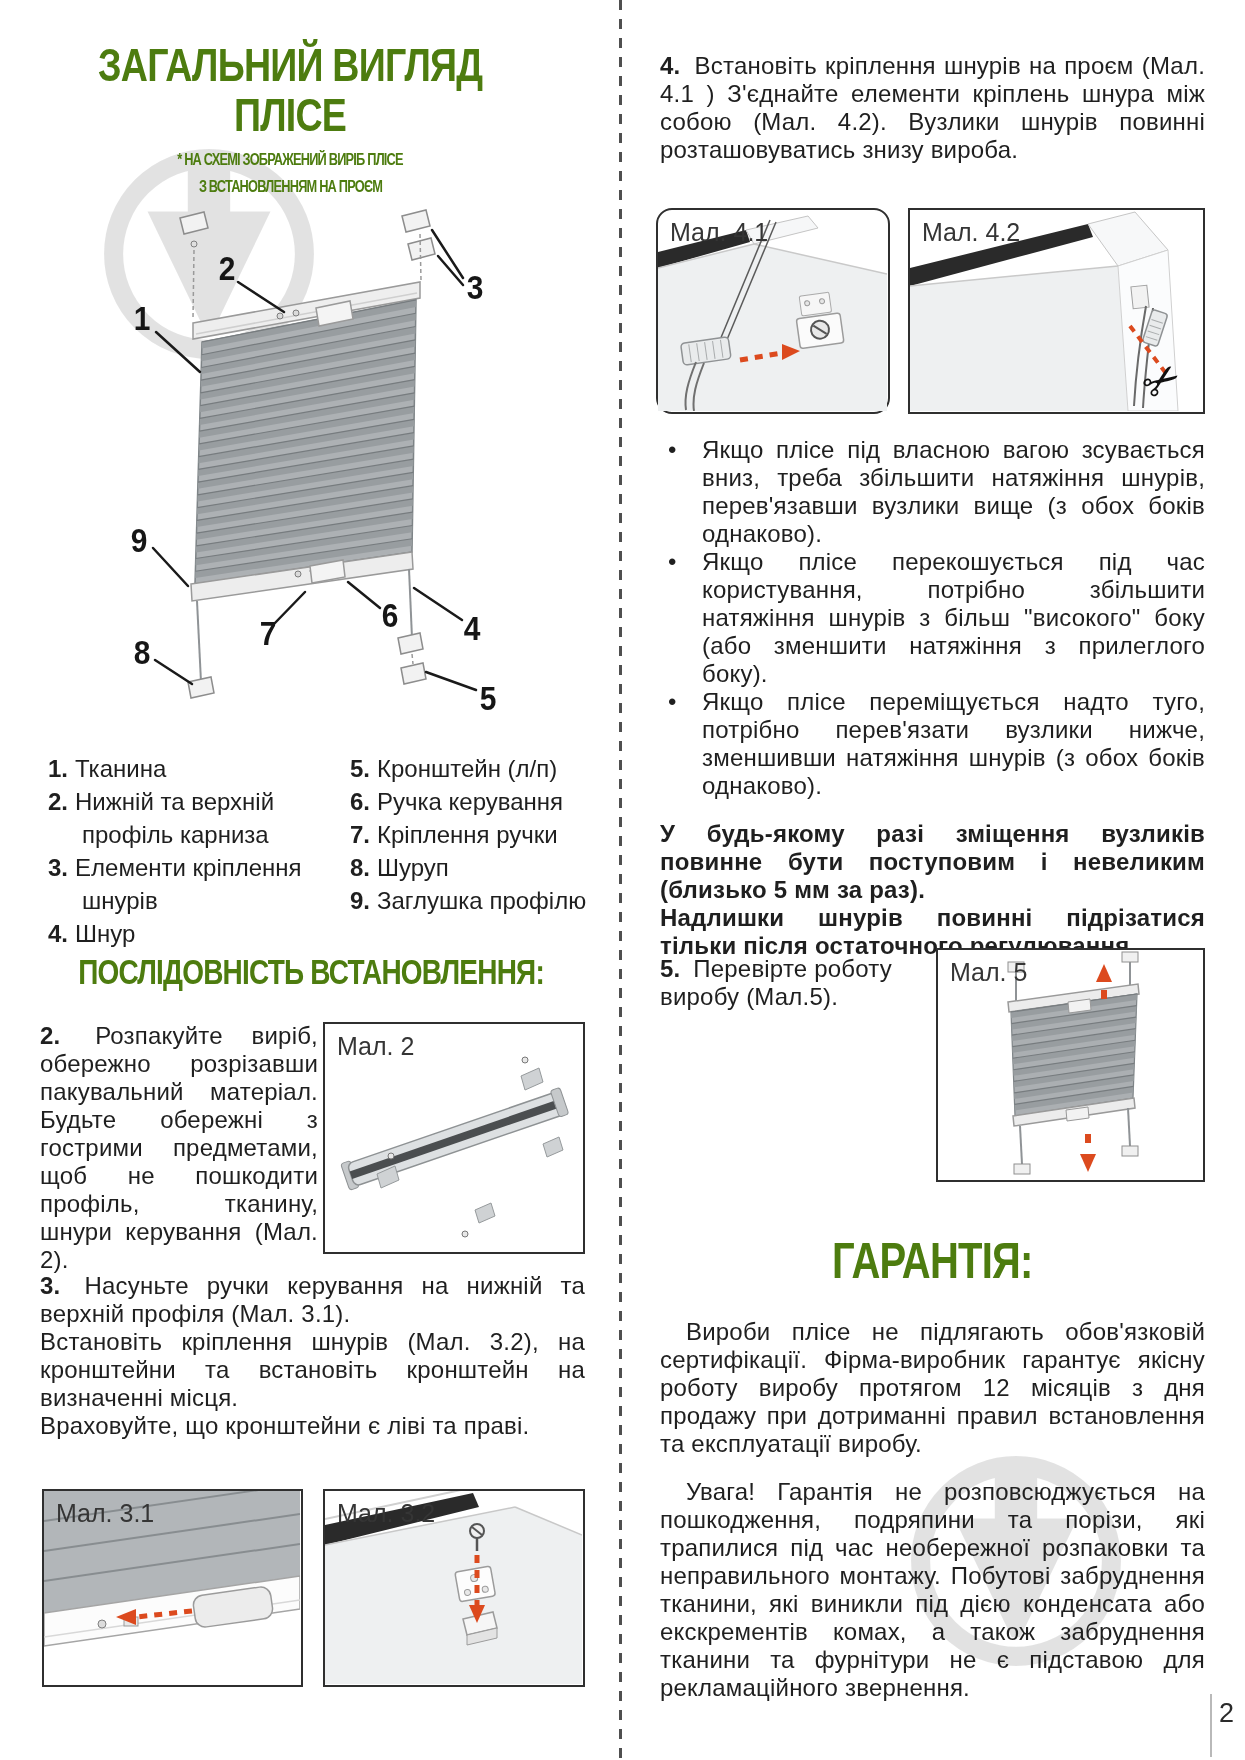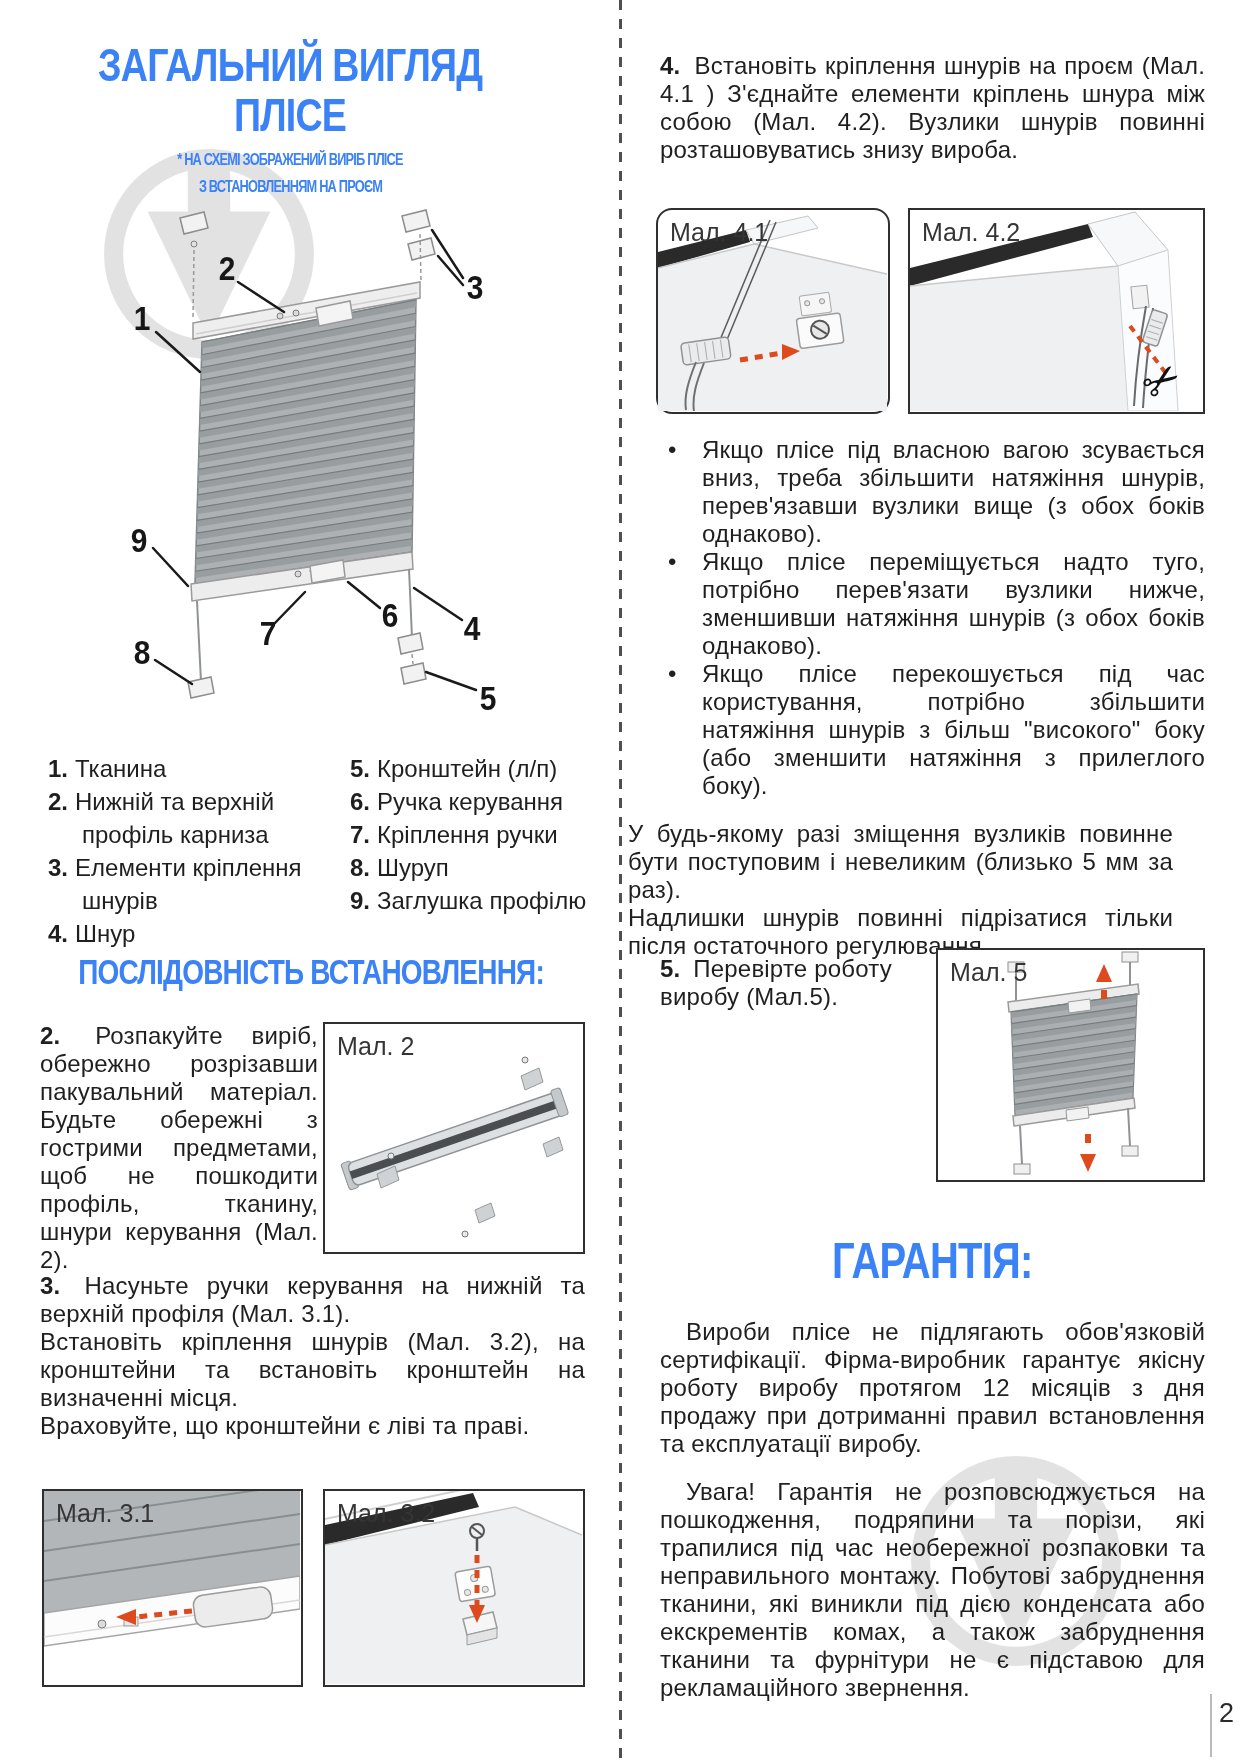--- a/index.html
+++ b/index.html
@@ -3,21 +3,21 @@
 <meta charset="utf-8">
 <style>
   html,body{margin:0;padding:0;background:#9a9a9a;}
   .page{position:relative;width:1245px;height:1760px;background:#ffffff;overflow:hidden;
         font-family:"Liberation Sans",sans-serif;color:#1f1f1f;margin:0 auto;}
   
   .body-text{font-size:24px;line-height:28px;letter-spacing:.2px;}
   .just{text-align:justify;}
   .stepnum{font-weight:bold;margin-right:6px;}
   .cond{display:inline-block;transform:scaleX(.8);transform-origin:50% 50%;letter-spacing:-1px;white-space:nowrap;}
-  .heading{font-weight:bold;color:#3b82f6;text-align:center;position:absolute;}
+  .heading{font-weight:bold;color:#4d7c0f;text-align:center;position:absolute;}
   
   #title{left:15px;top:40px;width:550px;font-size:47px;line-height:50px;}
   #subtitle{left:15px;top:146px;width:550px;font-size:16px;line-height:27px;}
   #diagram-wrap{position:absolute;left:60px;top:190px;width:460px;height:540px;}
   .callout{position:absolute;font-weight:bold;font-size:34px;color:#161616;
            transform:translate(-50%,-50%) scaleX(.88);}
   #co1{left:142px;top:318px}#co2{left:227px;top:268px}#co3{left:475px;top:287px}
   #co4{left:472px;top:628px}#co5{left:488px;top:698px}#co6{left:390px;top:615px}
   #co7{left:268px;top:633px}#co8{left:142px;top:652px}#co9{left:139px;top:540px}
   #legend-left{position:absolute;left:48px;top:752px;width:280px;}
@@ -25,21 +25,21 @@
   .leg-item{font-size:24px;line-height:33px;padding-left:34px;text-indent:-34px;}
   .leg-num{font-weight:bold;margin-right:7px;}
   #section-title{left:20px;top:952px;width:545px;font-size:35px;}
   #step2-text{position:absolute;left:40px;top:1022px;width:278px;}
   #step3-text{position:absolute;left:40px;top:1272px;width:545px;}
   
   #step4-text{position:absolute;left:660px;top:52px;width:545px;}
   #bullet-list{position:absolute;left:660px;top:436px;width:545px;margin:0;padding:0;list-style:none;}
   #bullet-list li{position:relative;padding-left:42px;margin:0;}
   #bullet-list li::before{content:"•";position:absolute;left:8px;top:0;font-size:24px;}
-  #note-text{position:absolute;left:628px;top:820px;width:545px;}
+  #note-text{position:absolute;left:660px;top:820px;width:545px;font-weight:bold;}
   #step5-text{position:absolute;left:660px;top:955px;width:266px;}
   #warranty-title{left:660px;top:1232px;width:545px;font-size:50px;}
   #warranty1{position:absolute;left:660px;top:1318px;width:545px;text-indent:26px;}
   #warranty2{position:absolute;left:660px;top:1478px;width:545px;text-indent:26px;}
   p{margin:0;}
   
   #divider{position:absolute;left:619px;top:0;width:3px;height:1760px;
            background:repeating-linear-gradient(to bottom,#4f4f4f 0 10px,transparent 10px 19px);}
   #footer-bar{position:absolute;left:1210px;top:1694px;width:2px;height:63px;background:#b9b9b9;}
   #page-number{position:absolute;left:1219px;top:1698px;font-size:27px;color:#2b2b2b;}
@@ -337,22 +337,22 @@
           <line x1="246" y1="112" x2="246" y2="124" stroke="#a9acad"></line>
           <line x1="252" y1="112" x2="252" y2="124" stroke="#a9acad"></line>
         </g>
         <line x1="220" y1="116" x2="258" y2="166" stroke="#dc4a1e" stroke-width="4" stroke-dasharray="7 6"></line>
         <text x="232" y="188" font-size="44" font-family="DejaVu Sans, sans-serif" fill="#111" transform="rotate(-35 248 170)">✂</text>
       </svg>
     </div>
 
     <ul id="bullet-list" class="body-text">
       <li class="just">Якщо плісе під власною вагою зсувається вниз, треба збільшити натяжіння шнурів, перев'язавши вузлики вище (з обох боків однаково).</li>
+      <li class="just">Якщо плісе перекошується під час користування, потрібно збільшити натяжіння шнурів з більш "високого" боку (або зменшити натяжіння з прилеглого боку).</li>
       <li class="just">Якщо плісе переміщується надто туго, потрібно перев'язати вузлики нижче, зменшивши натяжіння шнурів (з обох боків однаково).</li>
-      <li class="just">Якщо плісе перекошується під час користування, потрібно збільшити натяжіння шнурів з більш "високого" боку (або зменшити натяжіння з прилеглого боку).</li>
     </ul>
 
     <div id="note-text" class="body-text">
       <p class="just">У будь-якому разі зміщення вузликів повинне бути поступовим і невеликим (близько 5 мм за раз).</p>
       <p class="just">Надлишки шнурів повинні підрізатися тільки після остаточного регулювання.</p>
     </div>
 
     <div id="step5-text" class="body-text">
       <b class="stepnum">5.</b>
       <span>Перевірте роботу виробу (Мал.5).</span>

